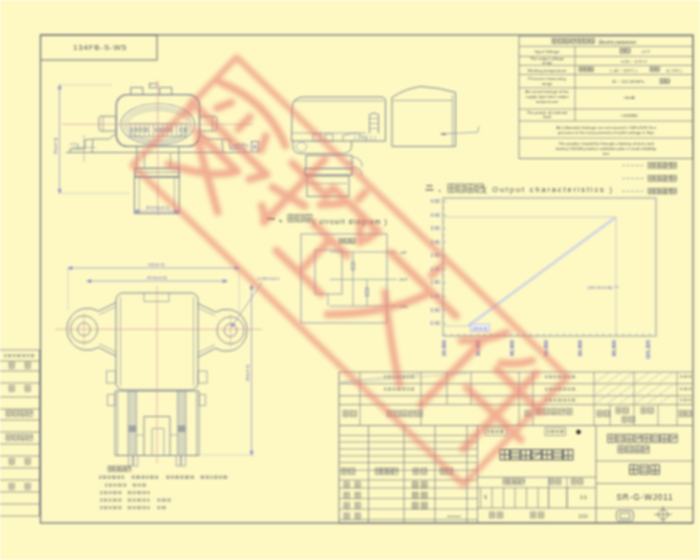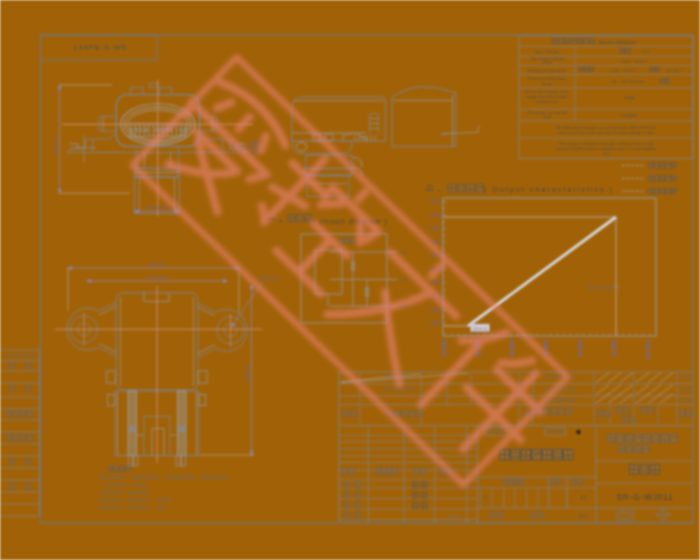--- a/index.html
+++ b/index.html
@@ -1,17 +1,17 @@
 <!DOCTYPE html>
 <html><head>
 <meta charset="utf-8">
 <style>
 html,body { margin:0; padding:0; background:#ffffff; width:700px; height:560px; overflow:hidden; }
 * { font-family: "Liberation Sans", sans-serif; }
-.page { position:relative; width:700px; height:560px; background:#a16207; filter: blur(0.85px); }
+.page { position:relative; width:700px; height:560px; background:#fef9c3; filter: blur(0.85px); }
 svg { display:block; }
 </style>
 </head>
 <body>
 <div class="page">
 <svg width="700" height="560" viewBox="0 0 700 560">
 <defs>
         <filter id="wblur" x="-20%" y="-60%" width="140%" height="220%">
           <feGaussianBlur stdDeviation="2.0"></feGaussianBlur>
         </filter>

